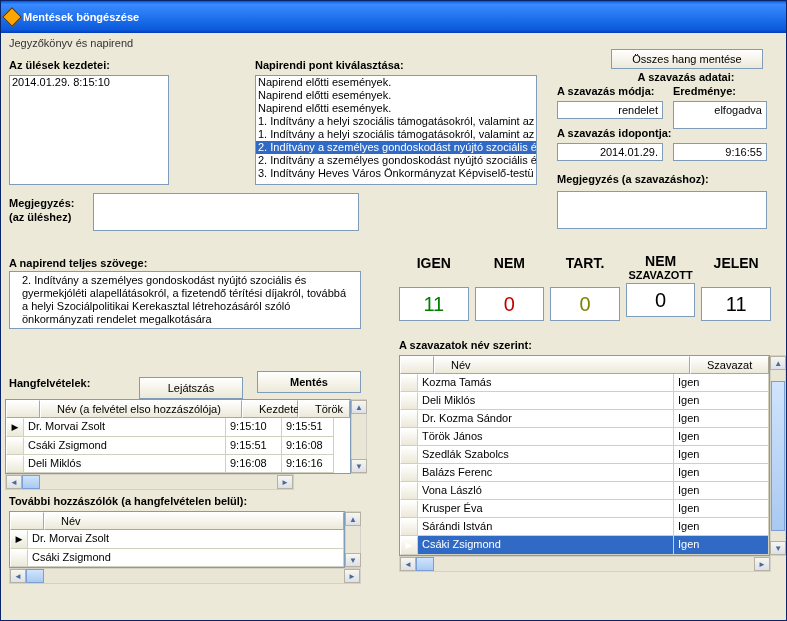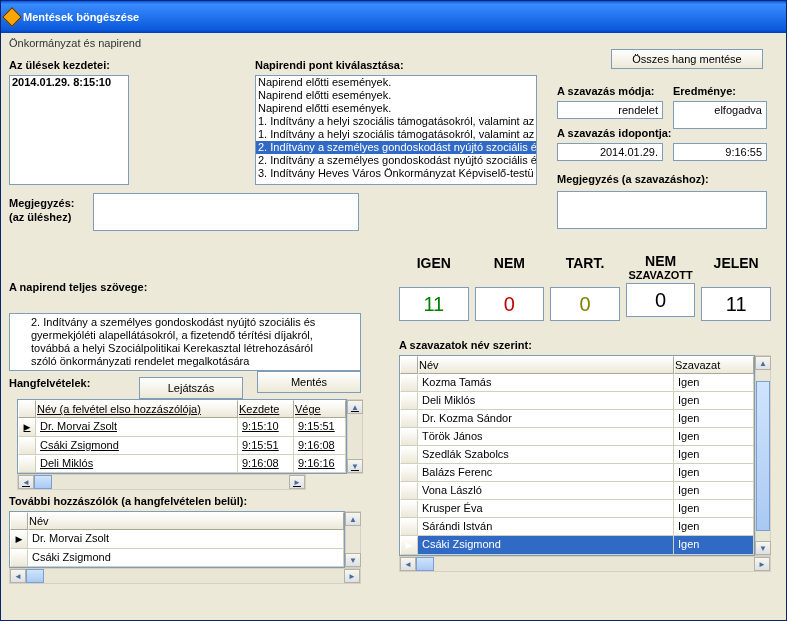--- a/index.html
+++ b/index.html
@@ -12,91 +12,92 @@
 
 .label { color: #000; margin-bottom: 2px; }
 .bold { font-weight: bold; }
 .textbox { background: #fff; border: 1px solid #7F9DB9; padding: 2px 4px; color: #000; text-align: right; }
 .btn { background: linear-gradient(#fff,#ECE9D8); border: 1px solid #7F9DB9; padding: 2px 8px; text-align: center; cursor: pointer; }
 
 .listbox { background: #fff; border: 1px solid #7F9DB9; overflow-y: scroll; overflow-x: hidden; }
 .listbox .item { padding: 0 2px; white-space: nowrap; line-height: 13px; }
 .listbox .item.selected { background: #316AC5; color: #fff; }
 
-.textarea { background: #fff; border: 1px solid #7F9DB9; padding: 2px 21px; line-height: 13px; margin-top: 42px; }
+.textarea { background: #fff; border: 1px solid #7F9DB9; padding: 2px 12px; line-height: 13px; }
 
 .vote-row { display: flex; gap: 6px; }
 .vote-col { display: flex; flex-direction: column; align-items: center; flex: 1; }
 .vote-hdr { font-weight: bold; font-size: 14px; margin-bottom: 2px; white-space: nowrap; }
 .vote-box { width: 100%; height: 34px; background: #fff; border: 1px solid #7F9DB9; display: flex; align-items: center; justify-content: center; font-size: 20px; font-family: Arial; }
 
 .grid { border: 1px solid #7F9DB9; background: #fff; }
 .grid-wrap { position: relative; }
 .grid-scroll-h { height: 16px; background: #E9E6D6; border: 1px solid #D4D0C8; display: flex; align-items: center; justify-content: space-between; }
 .sbtn { width: 16px; height: 14px; background: linear-gradient(#F7F6EF,#DDE0E6); border: 1px solid #B5B2A4; display: flex; align-items: center; justify-content: center; font-size: 8px; color: #4A6B99; }
 .grid-scroll-v { width: 16px; background: #E9E6D6; border: 1px solid #D4D0C8; display: flex; flex-direction: column; align-items: center; justify-content: space-between; }
 .thumb { background: linear-gradient(#CFE4FD,#AAC9F1); border: 1px solid #7B9FD3; }
 
 .ghdr { display: flex; background: #ECE9D8; }
-.ghdr .cell { border: 1px solid #ACA899; border-left: 1px solid #fff; border-top: 1px solid #fff; padding: 2px 0; background: linear-gradient(#fff,#ECE9D8); }
+.ghdr .cell { border: 1px solid #ACA899; border-left: 1px solid #fff; border-top: 1px solid #fff; padding: 2px 16px; background: linear-gradient(#fff,#ECE9D8); }
 .grow { display: flex; }
 .grow .cell { border-bottom: 1px solid #D0D0BF; border-right: 1px solid #D0D0BF; padding: 1px 4px; line-height: 15px; }
 .grow.selected { background: #316AC5; color: #fff; }
 .rowhdr { width: 18px; background: linear-gradient(#fff,#ECE9D8); border: 1px solid #ACA899; border-left: 1px solid #fff; border-top: 1px solid #fff; text-align: center; font-size: 9px; }
 
 .abs { position: absolute; }
 </style>
 </head>
 <body>
 
 <div class="window">
   <div class="titlebar">
     <div class="icon"></div>
     <span>Mentések böngészése</span>
   </div>
-  <div class="subtitle">Önkormányzat és napirend</div>
+  <div class="subtitle">Jegyzőkönyv és napirend</div>
 
   <div class="body">
 
     <div class="abs label bold" style="left:8px; top:6px;">Az ülések kezdetei:</div>
-    <div class="abs listbox" style="left:8px; top:22px; width:120px; height:110px;font-weight:bold;">
+    <div class="abs listbox" style="left:8px; top:22px; width:160px; height:110px;">
       <div class="item">2014.01.29.   8:15:10</div>
     </div>
 
     <div class="abs label bold" style="left:254px; top:6px;">Napirendi pont kiválasztása:</div>
     <div class="abs listbox" id="agenda-list" style="left:254px; top:22px; width:282px; height:110px;">
         <div class="item">Napirend előtti események.</div>
         <div class="item">Napirend előtti események.</div>
         <div class="item">Napirend előtti események.</div>
         <div class="item">1. Indítvány a helyi szociális támogatásokról, valamint az</div>
         <div class="item">1. Indítvány a helyi szociális támogatásokról, valamint az</div>
         <div class="item selected">2. Indítvány a személyes gondoskodást nyújtó szociális é</div>
         <div class="item">2. Indítvány a személyes gondoskodást nyújtó szociális é</div>
         <div class="item">3. Indítvány Heves Város Önkormányzat Képviselő-testü</div>
       </div>
 
     <button class="abs btn" style="left:610px; top:-4px; width:152px; height:20px;">Összes hang mentése</button>
+    <div class="abs label bold" style="left:596px; top:18px; width:178px; text-align:center;">A szavazás adatai:</div>
 
     <div class="abs label bold" style="left:556px; top:32px;">A szavazás módja:</div>
     <div class="abs label bold" style="left:672px; top:32px;">Eredménye:</div>
     <div class="abs textbox" style="left:556px; top:48px; width:106px; height:18px;">rendelet</div>
     <div class="abs textbox" style="left:672px; top:48px; width:94px; height:28px;">elfogadva</div>
 
     <div class="abs label bold" style="left:556px; top:74px;">A szavazás idopontja:</div>
     <div class="abs textbox" style="left:556px; top:90px; width:106px; height:18px;">2014.01.29.</div>
     <div class="abs textbox" style="left:672px; top:90px; width:94px; height:18px;">9:16:55</div>
 
     <div class="abs label bold" style="left:556px; top:120px;">Megjegyzés (a szavazáshoz):</div>
     <div class="abs textbox" style="left:556px; top:138px; width:210px; height:38px;"></div>
 
     <div class="abs label bold" style="left:8px; top:144px;">Megjegyzés:</div>
     <div class="abs label bold" style="left:8px; top:158px;">(az üléshez)</div>
     <div class="abs textbox" style="left:92px; top:140px; width:266px; height:38px;"></div>
 
-    <div class="abs label bold" style="left:8px; top:204px;margin-top:24px;">A napirend teljes szövege:</div>
+    <div class="abs label bold" style="left:8px; top:204px;">A napirend teljes szövege:</div>
     <div class="abs textarea" style="left:8px; top:218px; width:352px; height:58px;">2. Indítvány a személyes gondoskodást nyújtó szociális és gyermekjóléti alapellátásokról, a fizetendő térítési díjakról, továbbá a helyi Szociálpolitikai Kerekasztal létrehozásáról szóló önkormányzati rendelet megalkotására</div>
 
     <div class="abs vote-row" style="left:398px; top:202px; width:372px;">
       <div class="vote-col">
         <div class="vote-hdr">IGEN</div>
         <div style="height:14px"></div>
         <div class="vote-box" style="color:#008000">11</div>
       </div>
       <div class="vote-col">
         <div class="vote-hdr">NEM</div>
@@ -115,30 +116,30 @@
       </div>
       <div class="vote-col">
         <div class="vote-hdr">JELEN</div>
         <div style="height:14px"></div>
         <div class="vote-box">11</div>
       </div>
     </div>
 
     <div class="abs label bold" style="left:8px; top:324px;">Hangfelvételek:</div>
     <button class="abs btn" style="left:138px; top:324px; width:104px; height:22px;">Lejátszás</button>
-    <button class="abs btn" style="left:256px; top:318px; width:104px; height:22px;">Mentés</button>
-
-    <div class="abs grid-wrap" style="left:16px; top:346px; width:289px;text-decoration:underline;">
+    <button class="abs btn" style="left:256px; top:318px; width:104px; height:22px;font-weight:bold;">Mentés</button>
+
+    <div class="abs grid-wrap" style="left:4px; top:346px; width:289px;">
       <div style="display:flex">
         <div class="grid" style="flex:1">
           <div class="ghdr">
             <div class="cell rowhdr" style="width:18px"></div>
             <div class="cell" style="width:202px">Név (a felvétel elso hozzászólója)</div>
             <div class="cell" style="width:56px">Kezdete</div>
-            <div class="cell" style="width:52px">Vége</div>
+            <div class="cell" style="width:52px">Török</div>
           </div>
           <div id="rec-rows">
               <div class="grow">
                 <div class="cell rowhdr">▶</div>
                 <div class="cell" style="width:202px">Dr. Morvai Zsolt</div>
                 <div class="cell" style="width:56px">9:15:10</div>
                 <div class="cell" style="width:52px">9:15:51</div>
               </div>
               <div class="grow">
                 <div class="cell rowhdr"></div>

